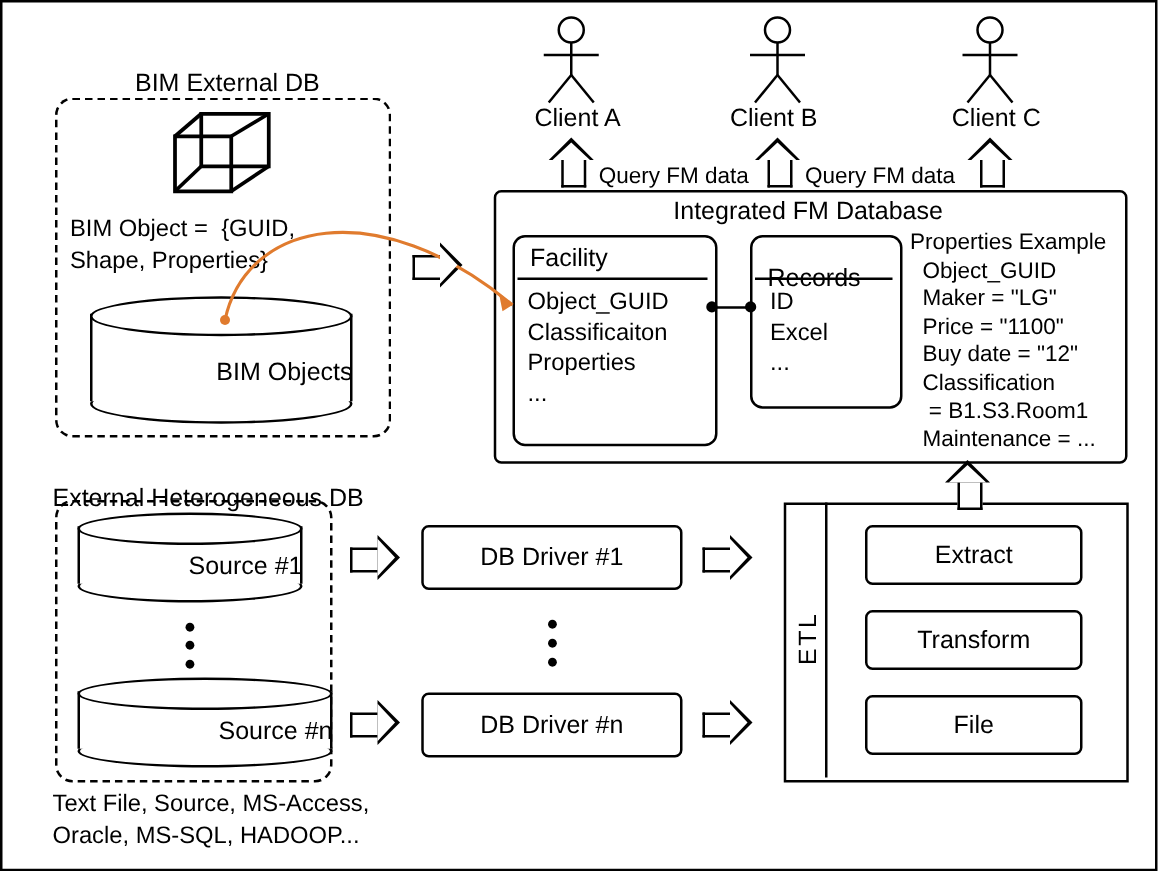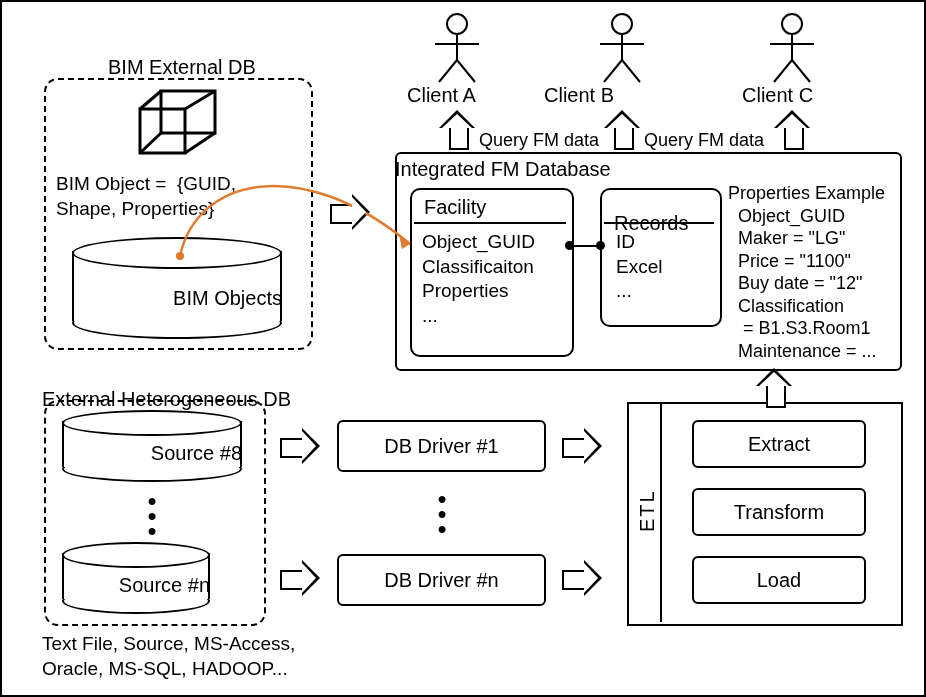--- a/index.html
+++ b/index.html
@@ -4,21 +4,21 @@
 <style>
   html,body{margin:0;padding:0}
   body{font-family:"Segoe UI",Tahoma,Arial,sans-serif;color:#000;background:#fff}
   .frame{position:relative;width:926px;height:697px;border:2px solid #000;box-sizing:border-box;background:#fff}
 
   .dashed-box{position:absolute;border:2px dashed #000;border-radius:14px}
   .solid-box{position:absolute;border:2px solid #000;border-radius:10px}
   .plain-box{position:absolute;border:2px solid #000;border-radius:6px;background:#fff;
              display:flex;align-items:center;justify-content:center;font-size:20px}
   .label{position:absolute;font-size:19px;line-height:1.3}
-  .hdr{position:absolute;font-size:20px;text-align:left}
+  .hdr{position:absolute;font-size:20px;text-align:center}
   .small{font-size:18px}
 
   .cylinder{position:absolute}
   .cylbody{position:absolute;left:0;right:0;border:2px solid #000;border-top:none;border-bottom:none;background:#fff}
   .cylbottom{position:absolute;left:0;right:0;border:2px solid #000;border-radius:50%;background:#fff}
   .cyltop{position:absolute;left:0;right:0;border:2px solid #000;border-radius:50%;background:#fff}
   .cyltext{position:absolute;left:0;right:0;text-align:right;font-size:20px}
 
   .arrow-right{position:absolute;width:40px;height:36px}
   .arrow-right:before{content:"";position:absolute;left:0;top:10px;width:22px;height:16px;border:2px solid #000;border-right:none;background:#fff}
@@ -52,21 +52,21 @@
   </svg>
   <div class="hdr" style="left:405px;top:82px;width:110px">Client A</div>
 
   <svg style="position:absolute;left:590px;top:10px" width="60" height="72">
     <circle cx="30" cy="12" r="10" fill="none" stroke="#000" stroke-width="2"></circle>
     <line x1="30" y1="22" x2="30" y2="48" stroke="#000" stroke-width="2"></line>
     <line x1="8" y1="32" x2="52" y2="32" stroke="#000" stroke-width="2"></line>
     <line x1="30" y1="48" x2="12" y2="70" stroke="#000" stroke-width="2"></line>
     <line x1="30" y1="48" x2="48" y2="70" stroke="#000" stroke-width="2"></line>
   </svg>
-  <div class="hdr" style="left:542px;top:82px;width:110px">Client B</div>
+  <div class="hdr" style="left:562px;top:82px;width:110px">Client B</div>
 
   <svg style="position:absolute;left:760px;top:10px" width="60" height="72">
     <circle cx="30" cy="12" r="10" fill="none" stroke="#000" stroke-width="2"></circle>
     <line x1="30" y1="22" x2="30" y2="48" stroke="#000" stroke-width="2"></line>
     <line x1="8" y1="32" x2="52" y2="32" stroke="#000" stroke-width="2"></line>
     <line x1="30" y1="48" x2="12" y2="70" stroke="#000" stroke-width="2"></line>
     <line x1="30" y1="48" x2="48" y2="70" stroke="#000" stroke-width="2"></line>
   </svg>
   <div class="hdr" style="left:740px;top:82px;width:110px">Client C</div>
 
@@ -146,30 +146,30 @@
     <polygon points="408,242 397,232 400,247" fill="#e07b2e"></polygon>
   </svg>
 
   <div class="label" style="left:40px;top:384px;font-size:20px">External Heterogeneous DB</div>
   <div class="dashed-box" style="left:42px;top:398px;width:218px;height:222px"></div>
 
   <div class="cylinder" style="left:60px;top:408px;width:180px;height:70px">
     <div class="cylbottom" style="top:46px;height:22px"></div>
     <div class="cylbody" style="top:11px;height:46px"></div>
     <div class="cyltop" style="top:0;height:22px"></div>
-    <div class="cyltext" style="top:32px">Source #8</div>
+    <div class="cyltext" style="top:32px">Source #1</div>
   </div>
 
   <div class="vdots" style="left:140px;top:490px">
       <div>•</div>
       <div>•</div>
       <div>•</div>
     </div>
 
-  <div class="cylinder" style="left:60px;top:540px;width:148px;height:70px">
+  <div class="cylinder" style="left:60px;top:540px;width:204px;height:70px">
     <div class="cylbottom" style="top:46px;height:22px"></div>
     <div class="cylbody" style="top:11px;height:46px"></div>
     <div class="cyltop" style="top:0;height:22px"></div>
     <div class="cyltext" style="top:32px">Source #n</div>
   </div>
 
   <div class="label" style="left:40px;top:630px;white-space:pre;font-size:19px">Text File, Source, MS-Access,
 Oracle, MS-SQL, HADOOP...</div>
 
   <div class="arrow-right" style="left:278px;top:426px">
@@ -202,20 +202,20 @@
   <div style="position:absolute;left:658px;top:400px;width:0;height:220px;border-left:2px solid #000"></div>
   <div class="label" style="left:632px;top:530px;transform:rotate(-90deg);transform-origin:left top;font-size:20px;letter-spacing:2px">ETL</div>
 
   <div class="plain-box" style="left:690px;top:418px;width:170px;height:44px">
     <span>Extract</span>
   </div>
   <div class="plain-box" style="left:690px;top:486px;width:170px;height:44px">
     <span>Transform</span>
   </div>
   <div class="plain-box" style="left:690px;top:554px;width:170px;height:44px">
-    <span>Load</span>
+    <span>File</span>
   </div>
 
   <div class="arrow-up" style="left:754px;top:366px">
       <div class="tip"></div>
     </div>
 
 </div>
 
 </body></html>

